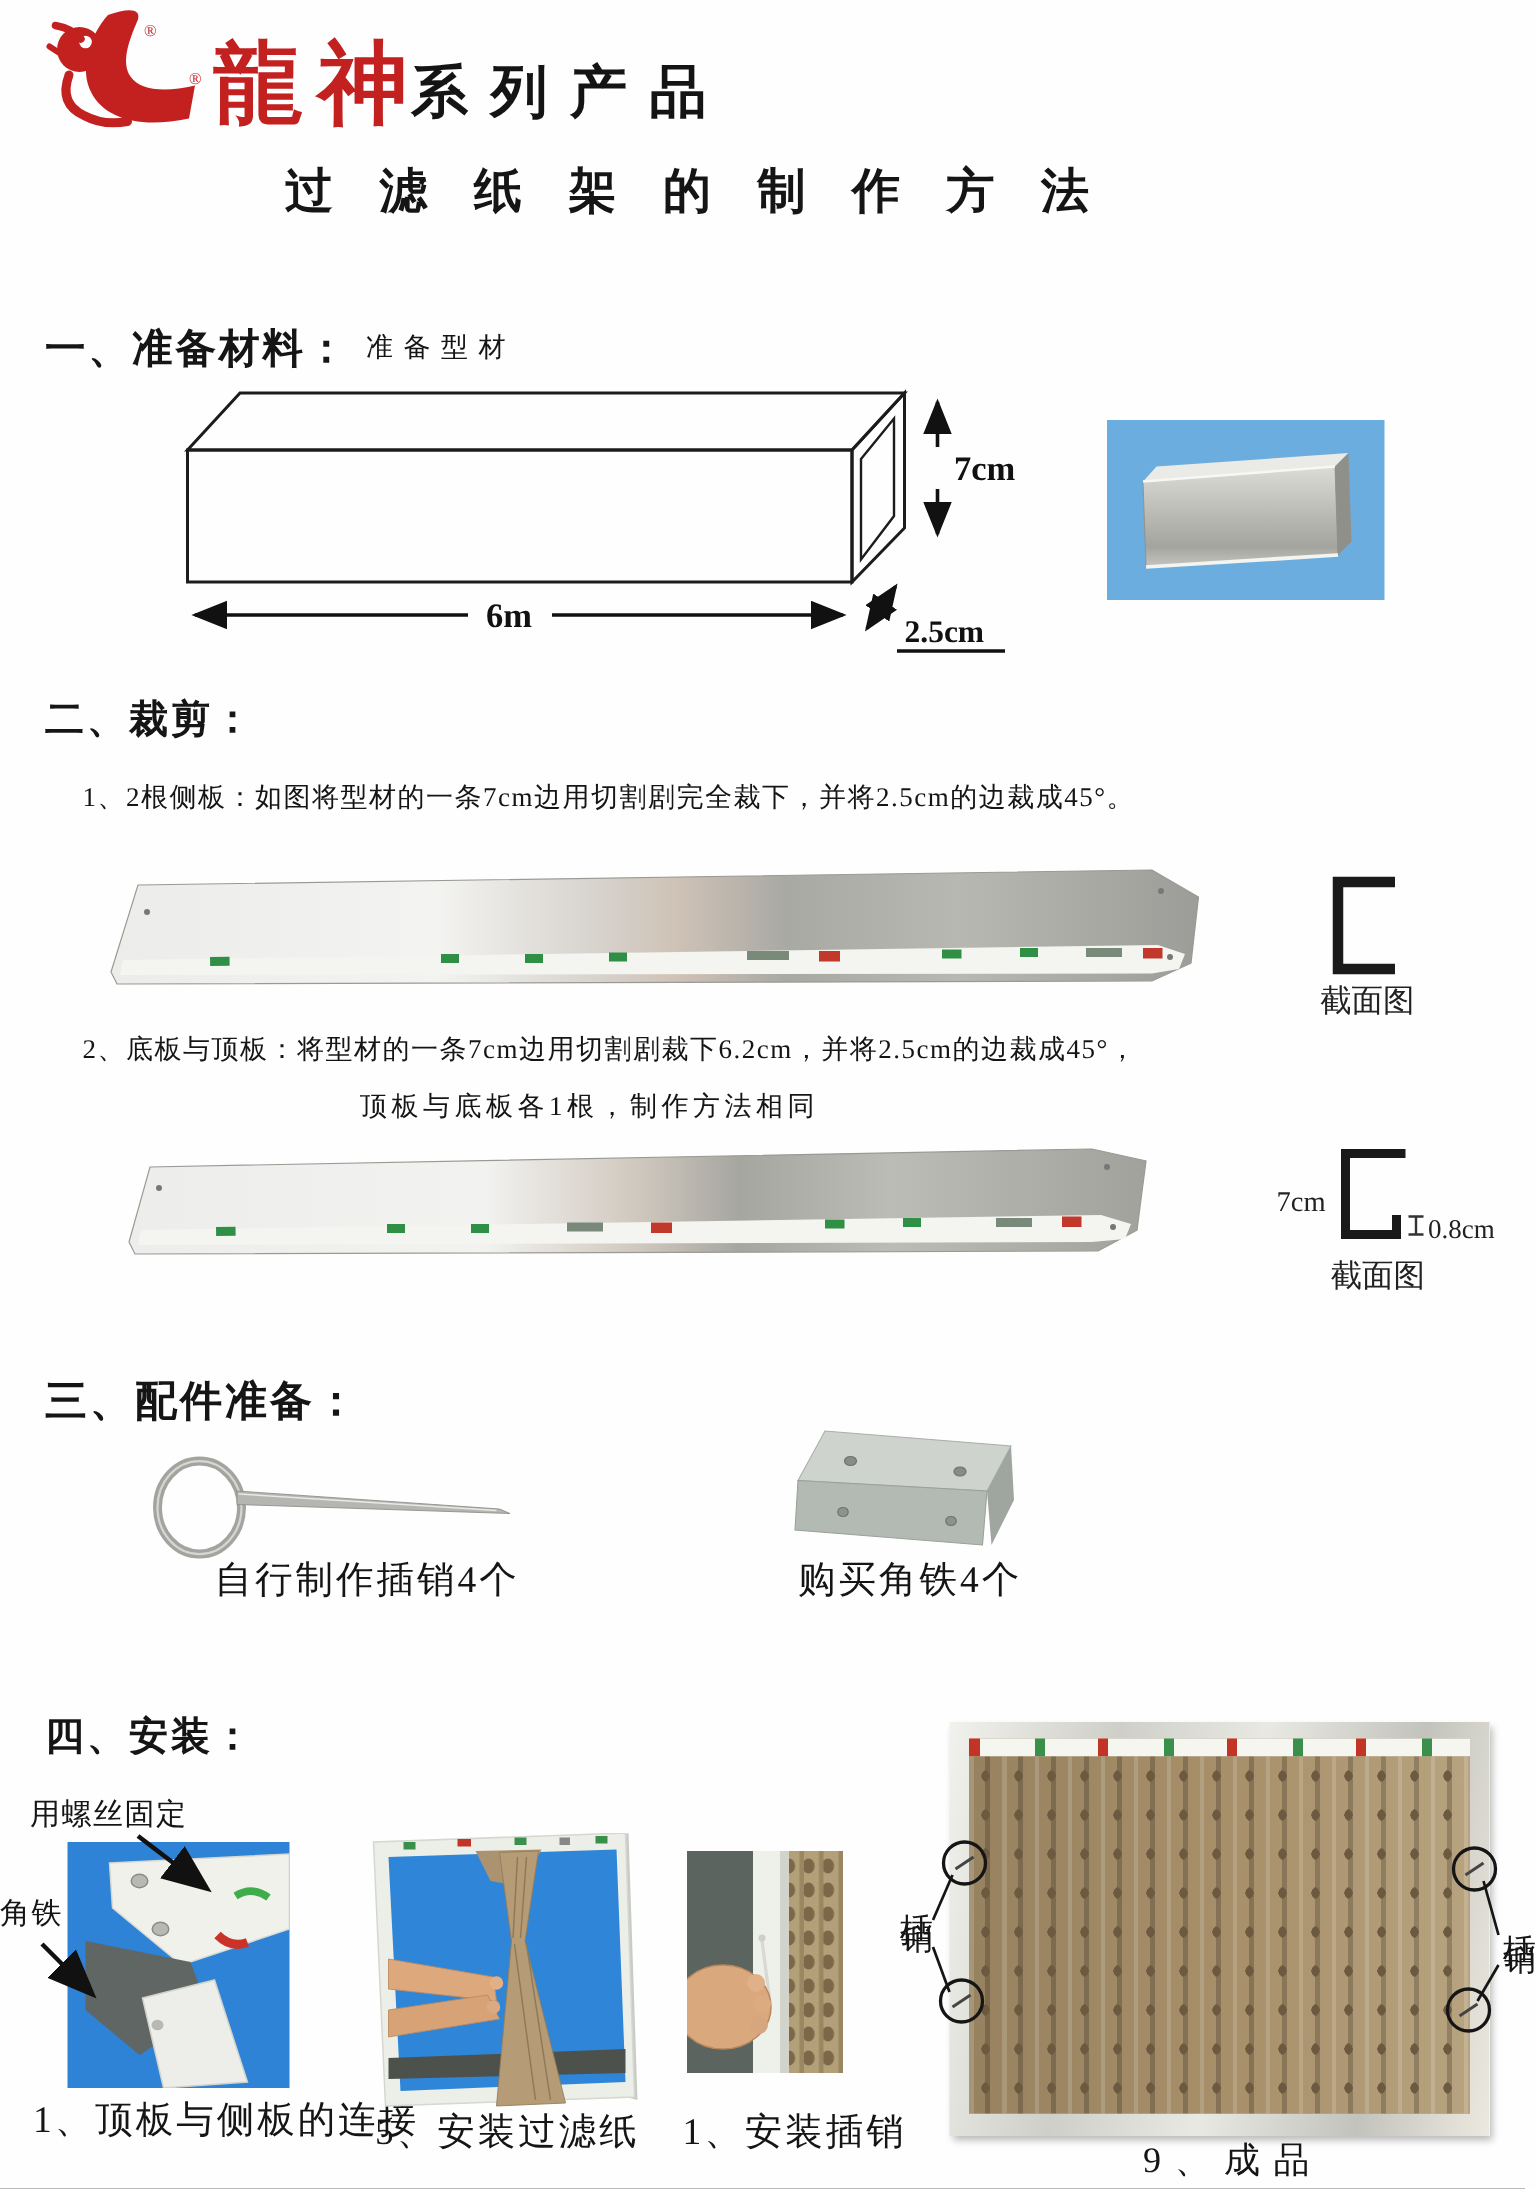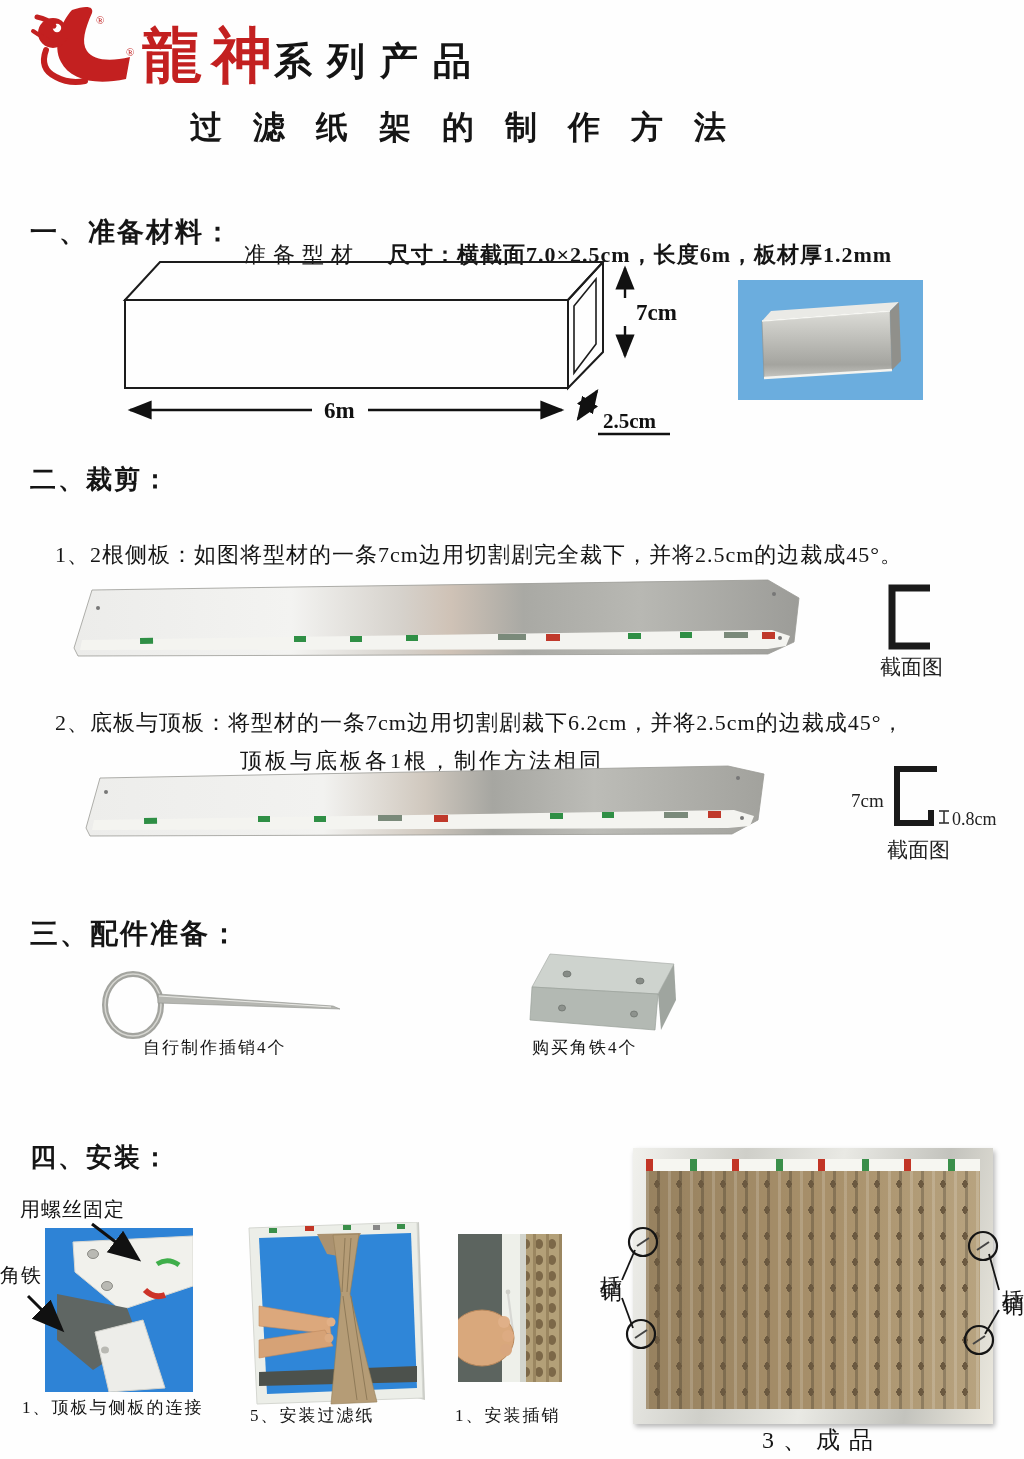--- a/index.html
+++ b/index.html
@@ -5,22 +5,22 @@
   html,body{margin:0;padding:0;background:#888;}
   .page{position:relative;width:1024px;height:1459px;background:#fefefe;margin:0 auto;
         font-family:"Liberation Serif","DejaVu Serif",serif;color:#151515;overflow:hidden;}
   .abs{position:absolute;}
   .hd{font-weight:bold;}
   .brand-cn{font-size:60px;font-weight:bold;color:#c32020;letter-spacing:10px;}
   .brand-suffix{font-size:38px;font-weight:bold;color:#141414;letter-spacing:15px;}
   .doc-title{font-size:32px;font-weight:bold;letter-spacing:31px;white-space:nowrap;}
   .h1{font-size:27px;font-weight:bold;letter-spacing:2px;}
   .h2{font-size:26px;font-weight:bold;letter-spacing:2px;}
-  .body-t{font-size:22px;letter-spacing:1px;white-space:nowrap;margin-top:21px;}
-  .cap{font-size:17px;letter-spacing:2px;white-space:nowrap;}
+  .body-t{font-size:18px;letter-spacing:1px;white-space:nowrap;}
+  .cap{font-size:25px;letter-spacing:2px;white-space:nowrap;}
   .small-lbl{font-size:20px;letter-spacing:1px;white-space:nowrap;}
   .vtext{writing-mode:vertical-rl;text-orientation:upright;font-size:22px;letter-spacing:6px;}
   .photo-blue{background:#2e83d6;}
   .strip-wrap svg{display:block;}
   .frame{background:linear-gradient(100deg,#f1f1ed,#cfcfc9 28%,#e9e9e4 52%,#c3c3bd 78%,#ece9df);
          box-shadow:2px 3px 5px rgba(0,0,0,.28);}
   .frame-inner{position:absolute;left:13px;top:11px;right:13px;bottom:15px;background:#a8906a;}
   .brandstrip{position:absolute;left:0;top:0;right:0;height:12px;background-color:#f6f6f1;
       background-image:repeating-linear-gradient(90deg,#c23526 0 7px,rgba(0,0,0,0) 7px 44px,#3a8f4a 44px 51px,rgba(0,0,0,0) 51px 86px);}
   .paperfield{position:absolute;left:0;top:12px;right:0;bottom:0;background-color:#a8906a;
@@ -46,21 +46,20 @@
     <text x="70" y="20" font-size="11" fill="#c32020">®</text>
     <text x="100" y="52" font-size="11" fill="#c32020">®</text>
   </svg>
   <div class="abs brand-cn" style="left:142px;top:16px;">龍神</div>
   <div class="abs brand-suffix" style="left:274px;top:36px;">系列产品</div>
 
   <div class="abs doc-title" style="left:190px;top:106px;">过滤纸架的制作方法</div>
 
   <div class="abs h1" style="left:30px;top:214px;">一、准备材料：</div>
   <div class="abs body-t" style="left:244px;top:219px;letter-spacing:7px;">准备型材</div>
-  <div class="abs body-t hd" style="left:388px;top:219px;">尺寸：横截面7.0×2.5cm，长度6m，板材厚1.2mm</div>
 
   <svg class="abs" style="left:100px;top:252px;" width="580" height="190" viewBox="0 0 580 190">
     <defs>
       <marker id="ahd" orient="auto-start-reverse" markerWidth="12" markerHeight="10" refX="9" refY="4">
         <path d="M0,0 L10,4 L0,8 Z" fill="#111"></path>
       </marker>
     </defs>
     <g stroke="#1c1c1c" stroke-width="2" fill="none">
       <polygon points="25,48 468,48 468,136 25,136"></polygon>
       <polygon points="25,48 60,10 503,10 468,48"></polygon>
@@ -306,15 +305,15 @@
       <line x1="388" y1="204" x2="400" y2="196"></line>
     </g>
     <g stroke="#151515" stroke-width="1.8">
       <line x1="37" y1="140" x2="50" y2="110"></line>
       <line x1="37" y1="158" x2="48" y2="188"></line>
       <line x1="414" y1="150" x2="404" y2="114"></line>
       <line x1="414" y1="170" x2="400" y2="194"></line>
     </g>
   </svg>
 
-  <div class="abs cap" style="left:762px;top:1424px;font-size:24px;letter-spacing:9px;">3、成品</div>
+  <div class="abs cap" style="left:762px;top:1424px;font-size:24px;letter-spacing:9px;">9、成品</div>
 
 </div>
 
 </body></html>

